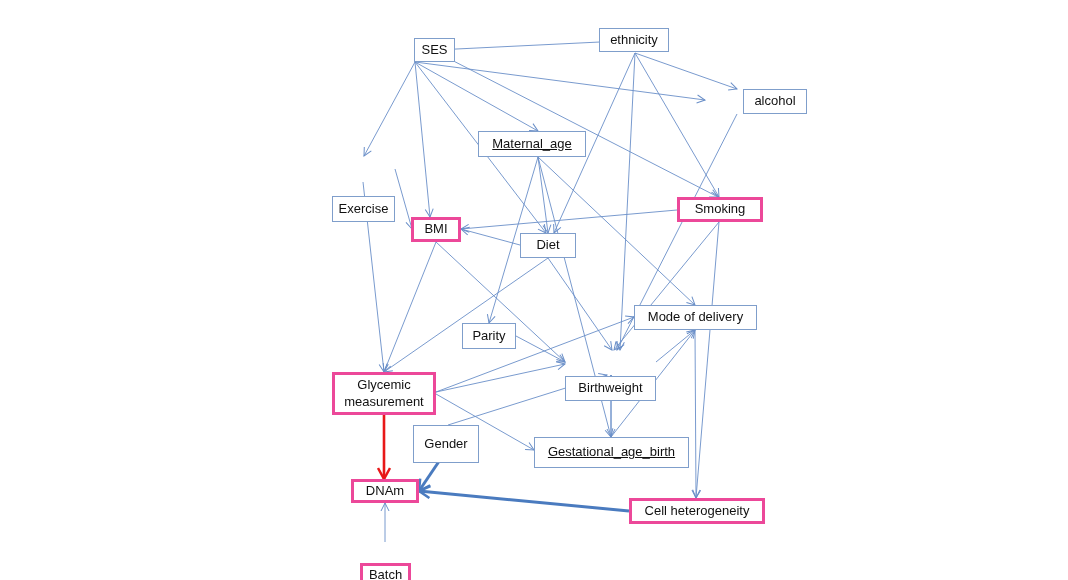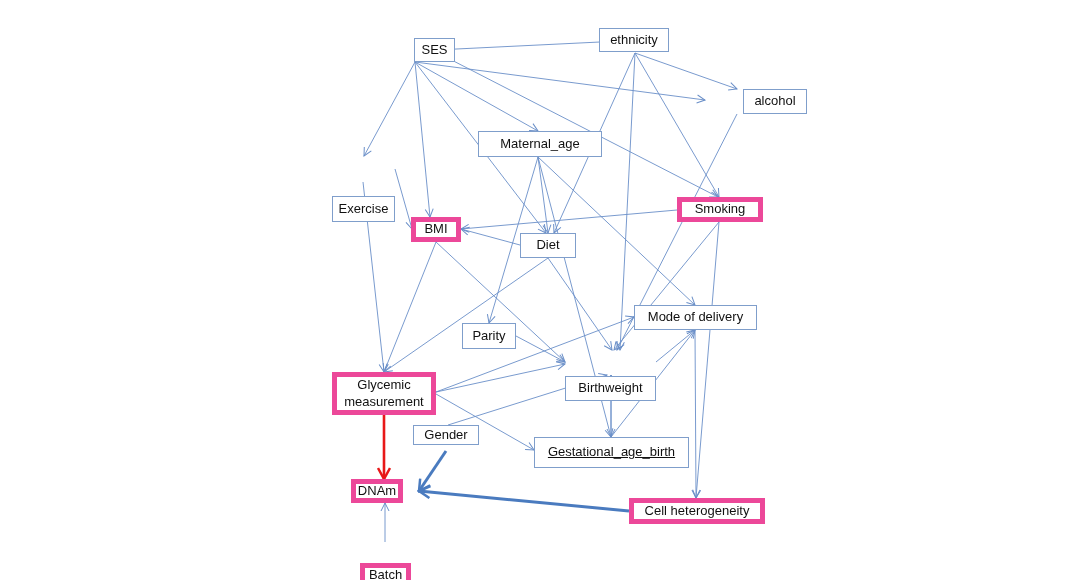--- a/index.html
+++ b/index.html
@@ -4,21 +4,21 @@
   <style>
     html, body { margin: 0; padding: 0; background: #ffffff; }
     body { width: 1068px; height: 580px; position: relative; overflow: hidden;
            font-family: "Liberation Sans", "DejaVu Sans", sans-serif; }
     #canvas { position: absolute; left: 0; top: 0; width: 1068px; height: 580px; }
     .node { position: absolute; box-sizing: border-box; background: #ffffff;
             display: flex; align-items: center; justify-content: center;
             text-align: center; font-size: 13px; color: #111; line-height: 1.25;
             padding: 0 6px; }
     .node.blue { border: 1px solid #7f9ecb; }
-    .node.dark { border: 5px solid #ec4899; }
+    .node.dark { border: 3px solid #ec4899; }
     .node span { white-space: pre-line; }
   </style>
 </head>
 <body>
 
 <svg id="canvas" xmlns="http://www.w3.org/2000/svg" width="1068" height="580">
   <defs>
     <marker id="arr-normal" markerWidth="10" markerHeight="10" refX="9" refY="5" orient="auto" markerUnits="userSpaceOnUse">
       <path d="M1,1 L9,5 L1,9" fill="none" stroke="#6a8fc8" stroke-width="1"></path>
     </marker>
@@ -79,21 +79,21 @@
     </div>
   <div class="node blue" style="left: 599px; top: 28px; width: 70px; height: 24px;">
       <span>ethnicity</span>
     </div>
   <div class="node blue" style="left: 743px; top: 89px; width: 64px; height: 25px;">
       <span>alcohol</span>
     </div>
   <div class="node blue" style="left: 332px; top: 156px; width: 63px; height: 26px; margin-top: 40px;">
       <span>Exercise</span>
     </div>
-  <div class="node blue" style="left: 478px; top: 131px; width: 124px; height: 26px;">
+  <div class="node blue" style="left: 478px; top: 131px; width: 108px; height: 26px; text-decoration: underline;">
       <span>Maternal_age</span>
     </div>
   <div class="node dark" style="left: 677px; top: 197px; width: 86px; height: 25px;">
       <span>Smoking</span>
     </div>
   <div class="node dark" style="left: 411px; top: 217px; width: 50px; height: 25px;">
       <span>BMI</span>
     </div>
   <div class="node blue" style="left: 520px; top: 233px; width: 56px; height: 25px;">
       <span>Diet</span>
@@ -104,27 +104,27 @@
   <div class="node blue" style="left: 634px; top: 305px; width: 123px; height: 25px;">
       <span>Mode of delivery</span>
     </div>
   <div class="node blue" style="left: 565px; top: 350px; width: 91px; height: 25px; margin-top: 26px;">
       <span>Birthweight</span>
     </div>
   <div class="node dark" style="left: 332px; top: 372px; width: 104px; height: 43px; text-align: center;">
       <span>Glycemic
 measurement</span>
     </div>
-  <div class="node blue" style="left: 413px; top: 425px; width: 66px; height: 20px;">
+  <div class="node blue" style="left: 413px; top: 425px; width: 66px; height: 38px;">
       <span>Gender</span>
     </div>
   <div class="node blue" style="left: 534px; top: 437px; width: 155px; height: 31px; text-decoration: underline;">
       <span>Gestational_age_birth</span>
     </div>
-  <div class="node dark" style="left: 351px; top: 479px; width: 52px; height: 24px;">
+  <div class="node dark" style="left: 351px; top: 479px; width: 68px; height: 24px;">
       <span>DNAm</span>
     </div>
   <div class="node dark" style="left: 629px; top: 498px; width: 136px; height: 26px;">
       <span>Cell heterogeneity</span>
     </div>
   <div class="node dark" style="left: 360px; top: 542px; width: 51px; height: 25px; margin-top: 21px;">
       <span>Batch</span>
     </div>
 </div>
 

